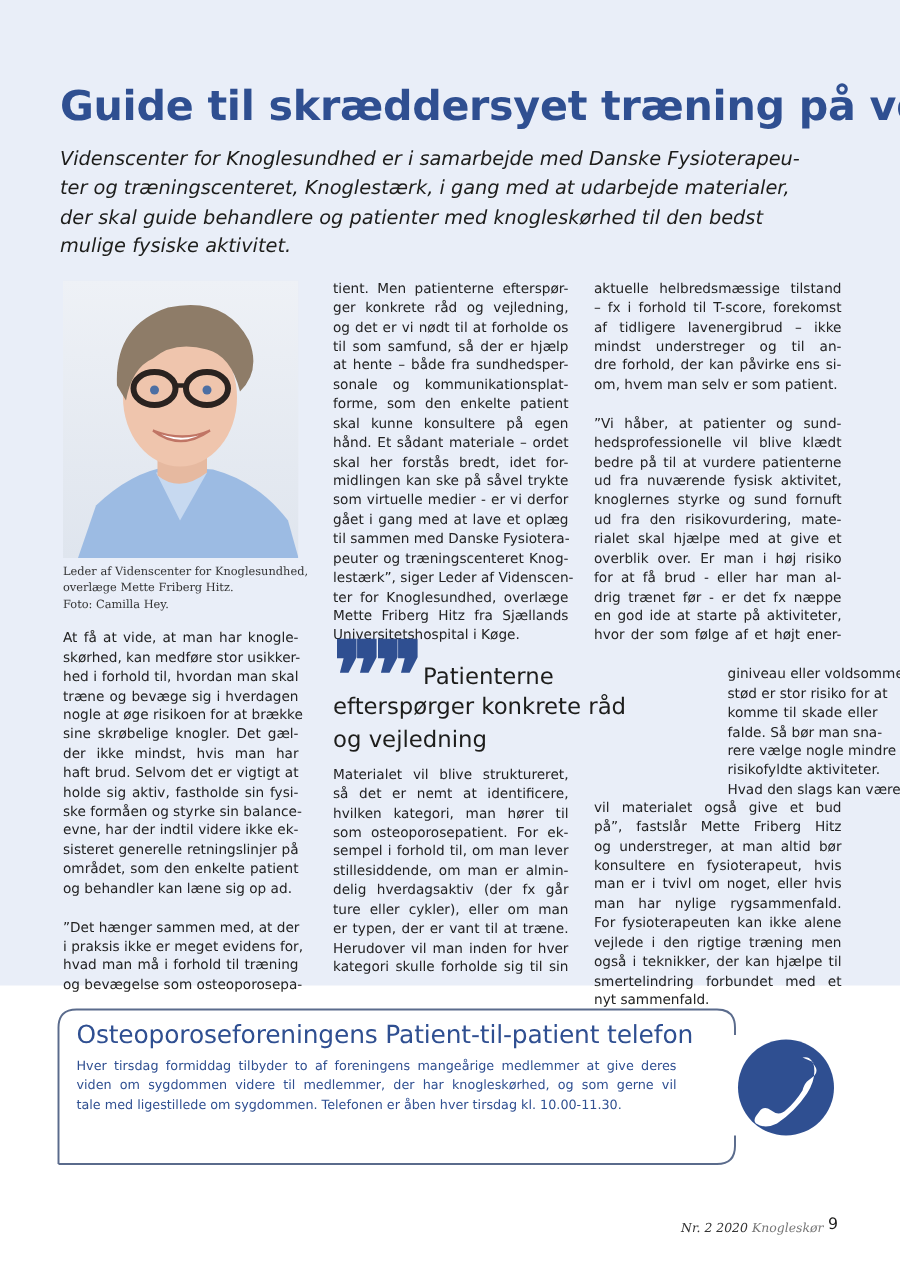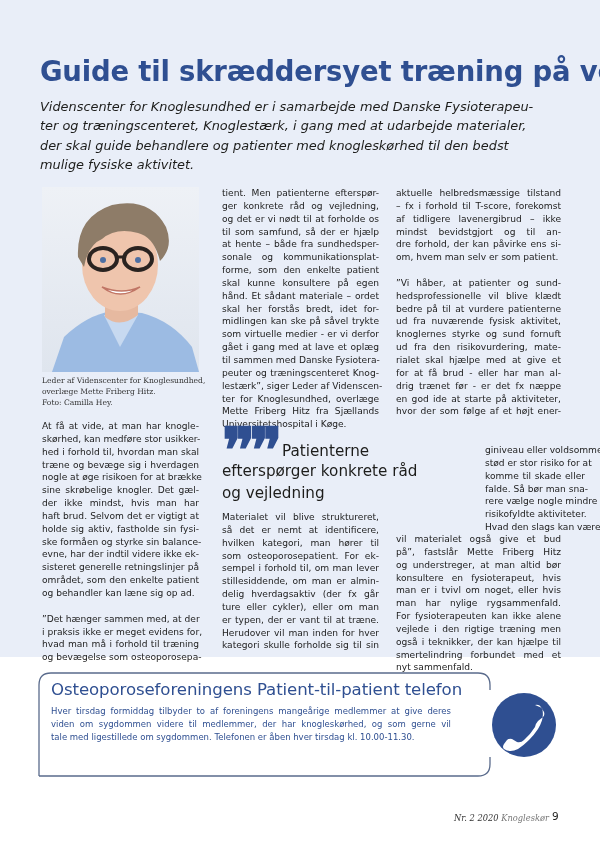--- a/index.html
+++ b/index.html
@@ -157,31 +157,32 @@
     <span class="ln">delig hverdagsaktiv (der fx går</span>
     <span class="ln">ture eller cykler), eller om man</span>
     <span class="ln">er typen, der er vant til at træne.</span>
     <span class="ln">Herudover vil man inden for hver</span>
     <span class="ln">kategori skulle forholde sig til sin</span>
   </div>
 <div class="col col3">
     <span class="ln">aktuelle helbredsmæssige tilstand</span>
     <span class="ln">– fx i forhold til T-score, forekomst</span>
     <span class="ln">af tidligere lavenergibrud – ikke</span>
-    <span class="ln">mindst bevidstgjort og til an-</span>
+    <span class="ln">mindst understreger og til an-</span>
     <span class="ln">dre forhold, der kan påvirke ens si-</span>
     <span class="ln last">om, hvem man selv er som patient.</span>
     <span class="gap"></span>
     <span class="ln">”Vi håber, at patienter og sund-</span>
     <span class="ln">hedsprofessionelle vil blive klædt</span>
     <span class="ln">bedre på til at vurdere patienterne</span>
     <span class="ln">ud fra nuværende fysisk aktivitet,</span>
     <span class="ln">knoglernes styrke og sund fornuft</span>
     <span class="ln">ud fra den risikovurdering, mate-</span>
     <span class="ln">rialet skal hjælpe med at give et</span>
+    <span class="ln">overblik over. Er man i høj risiko</span>
     <span class="ln">for at få brud - eller har man al-</span>
     <span class="ln">drig trænet før - er det fx næppe</span>
     <span class="ln">en god ide at starte på aktiviteter,</span>
     <span class="ln">hvor der som følge af et højt ener-</span>
   </div>
 <div class="col col3b">
     <span class="ln">giniveau eller voldsomme</span>
     <span class="ln">stød er stor risiko for at</span>
     <span class="ln">komme til skade eller</span>
     <span class="ln">falde. Så bør man sna-</span>

